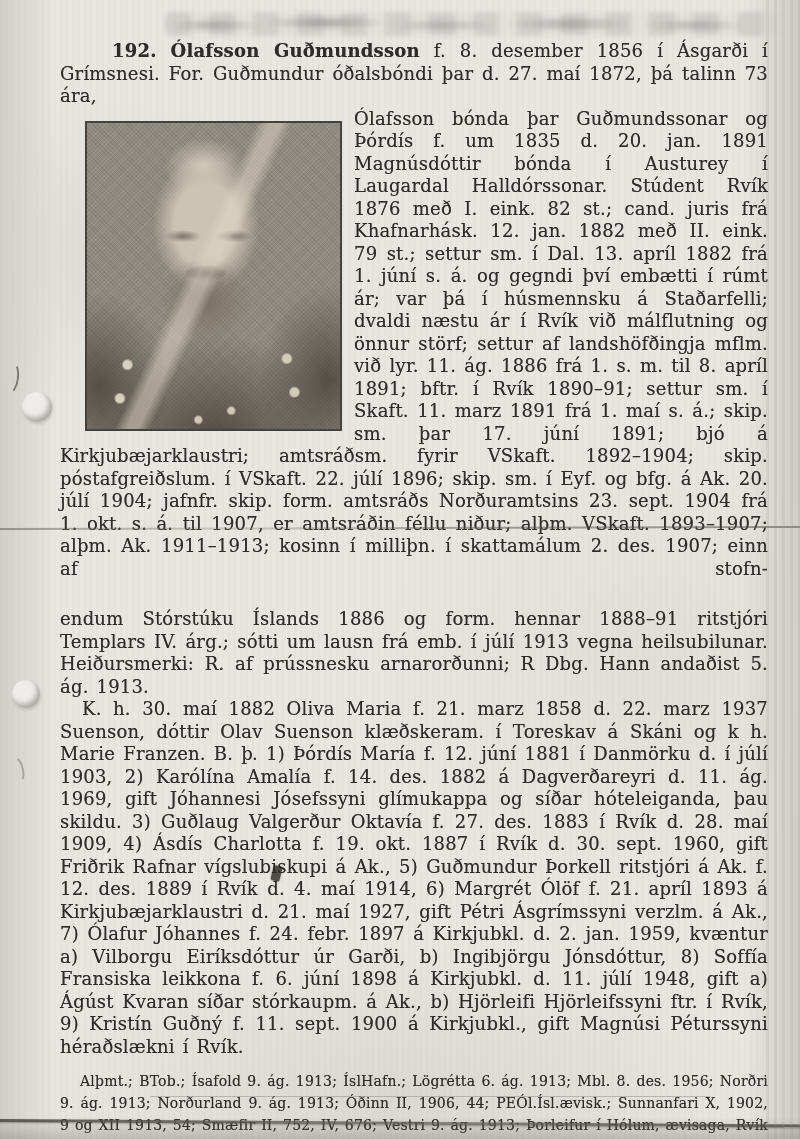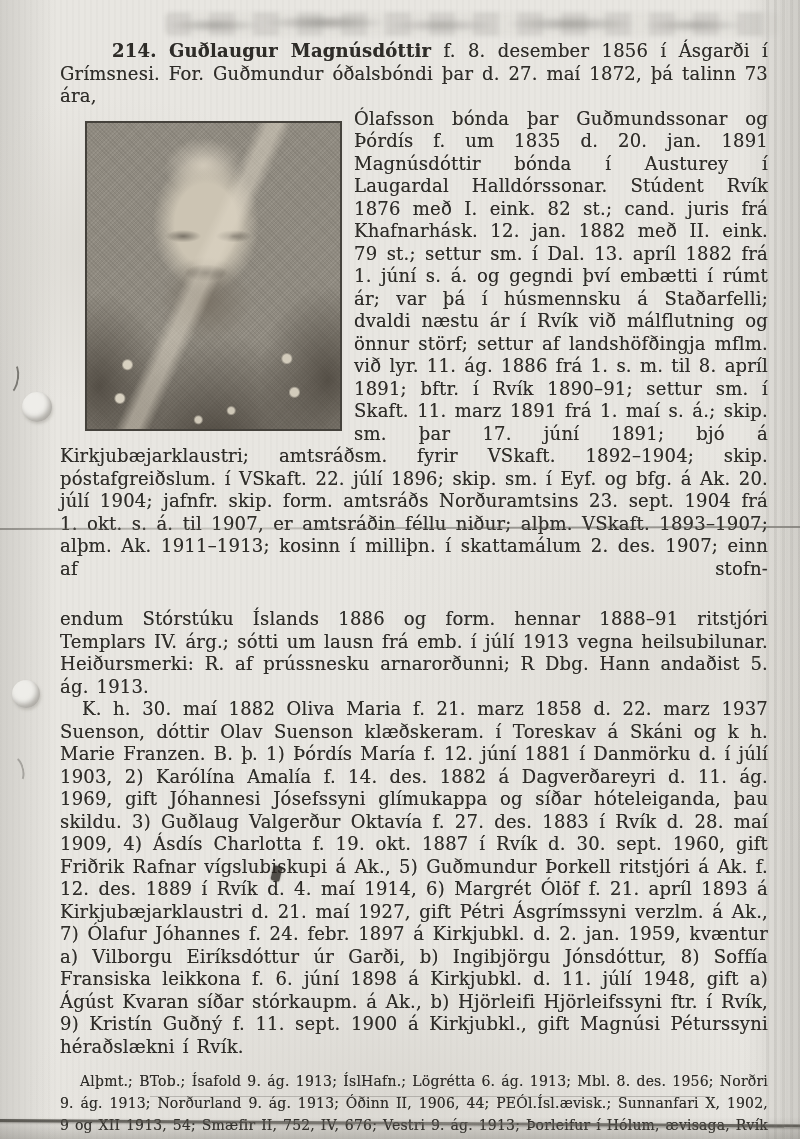--- a/index.html
+++ b/index.html
@@ -118,22 +118,22 @@
 </style>
 </head>
 <body>
 
 <div class="page">
 
   <div class="ghost-band"></div>
 
   <div class="content">
     <p class="intro">
-      <span class="num">214.</span>
-      <span class="name">Guðlaugur Magnúsdóttir</span>
+      <span class="num">192.</span>
+      <span class="name">Ólafsson Guðmundsson</span>
       <span>f. 8. desember 1856 í Ásgarði í Grímsnesi. For. Guðmundur óðalsbóndi þar d. 27. maí 1872, þá talinn 73 ára,</span>
     </p>
 
     <p class="career">
       <span class="photo"></span>
       <span>Ólafsson bónda þar Guðmundssonar og Þórdís f. um 1835 d. 20. jan. 1891 Magnúsdóttir bónda í Austurey í Laugardal Halldórssonar. Stúdent Rvík 1876 með I. eink. 82 st.; cand. juris frá Khafnarhásk. 12. jan. 1882 með II. eink. 79 st.; settur sm. í Dal. 13. apríl 1882 frá 1. júní s. á. og gegndi því embætti í rúmt ár; var þá í húsmennsku á Staðarfelli; dvaldi næstu ár í Rvík við málflutning og önnur störf; settur af landshöfðingja mflm. við lyr. 11. ág. 1886 frá 1. s. m. til 8. apríl 1891; bftr. í Rvík 1890–91; settur sm. í Skaft. 11. marz 1891 frá 1. maí s. á.; skip. sm. þar 17. júní 1891; bjó á Kirkjubæjarklaustri; amtsráðsm. fyrir VSkaft. 1892–1904; skip. póstafgreiðslum. í VSkaft. 22. júlí 1896; skip. sm. í Eyf. og bfg. á Ak. 20. júlí 1904; jafnfr. skip. form. amtsráðs Norðuramtsins 23. sept. 1904 frá 1. okt. s. á. til 1907, er amtsráðin féllu niður; alþm. VSkaft. 1893–1907; alþm. Ak. 1911–1913; kosinn í milliþn. í skattamálum 2. des. 1907; einn af stofn-</span>
     </p>
 
     <p class="career2">
       <span>endum Stórstúku Íslands 1886 og form. hennar 1888–91 ritstjóri Templars IV. árg.; sótti um lausn frá emb. í júlí 1913 vegna heilsubilunar. Heiðursmerki: R. af prússnesku arnarorðunni; R Dbg. Hann andaðist 5. ág. 1913.</span>

